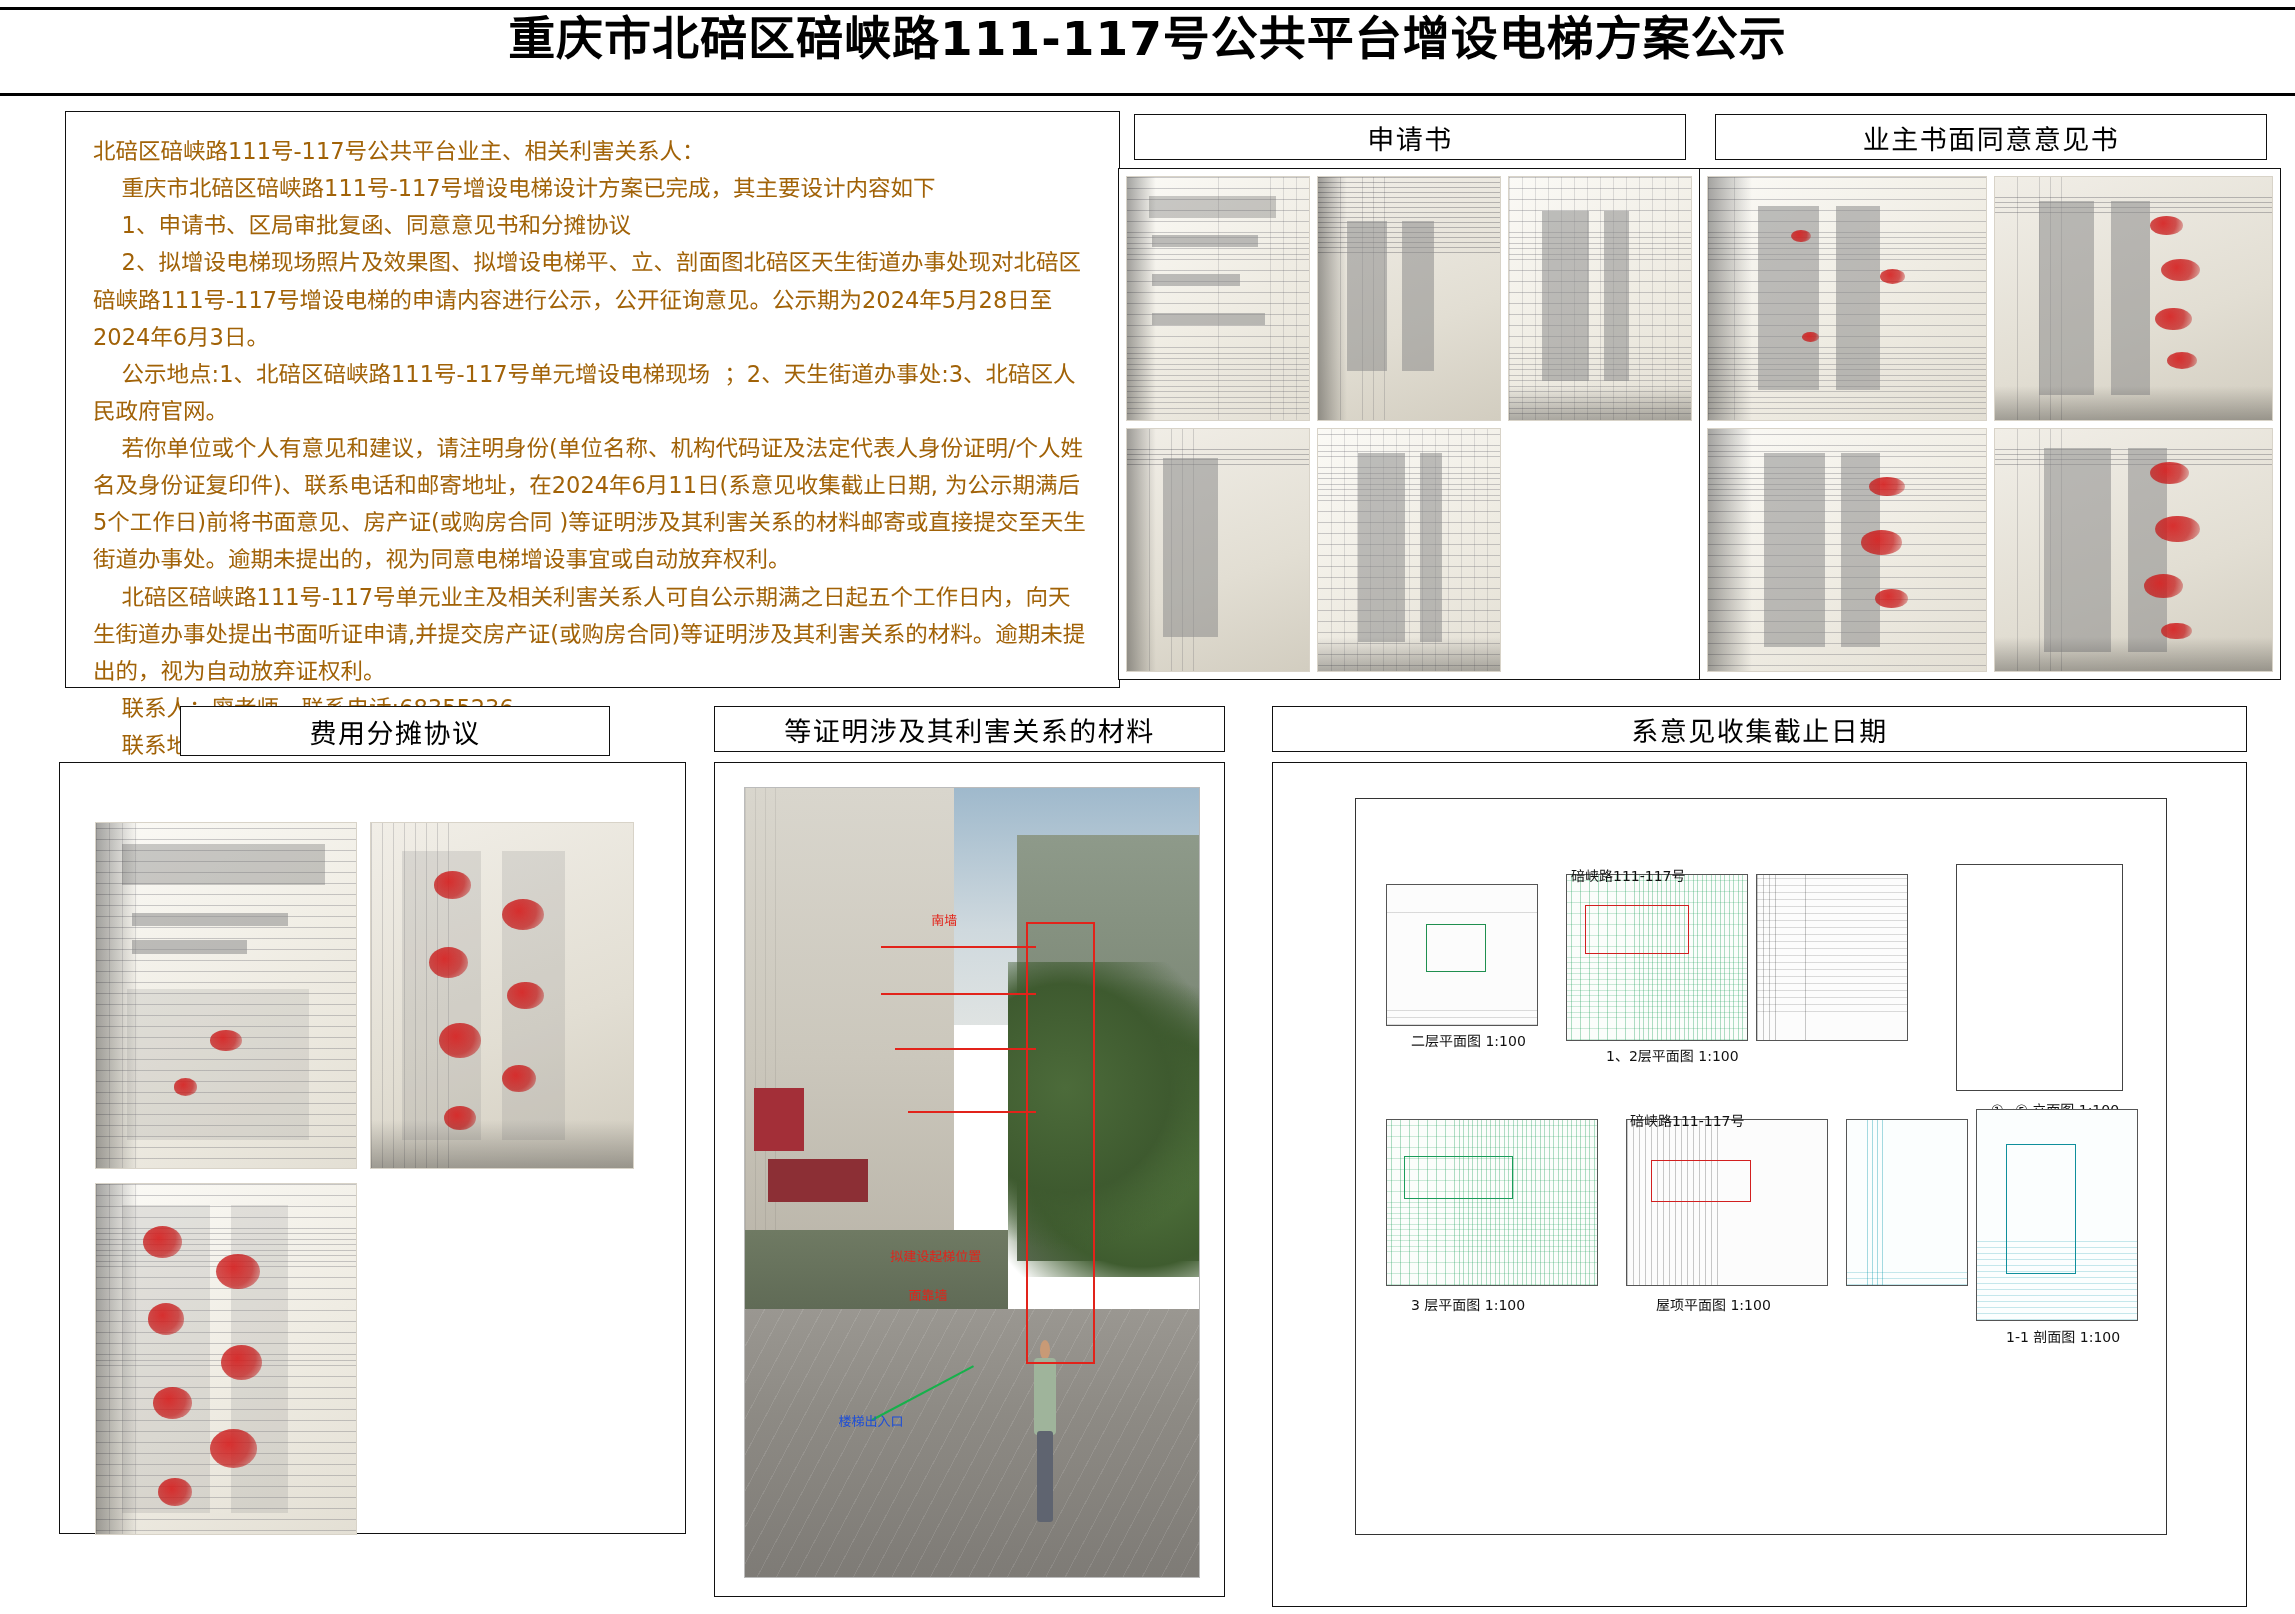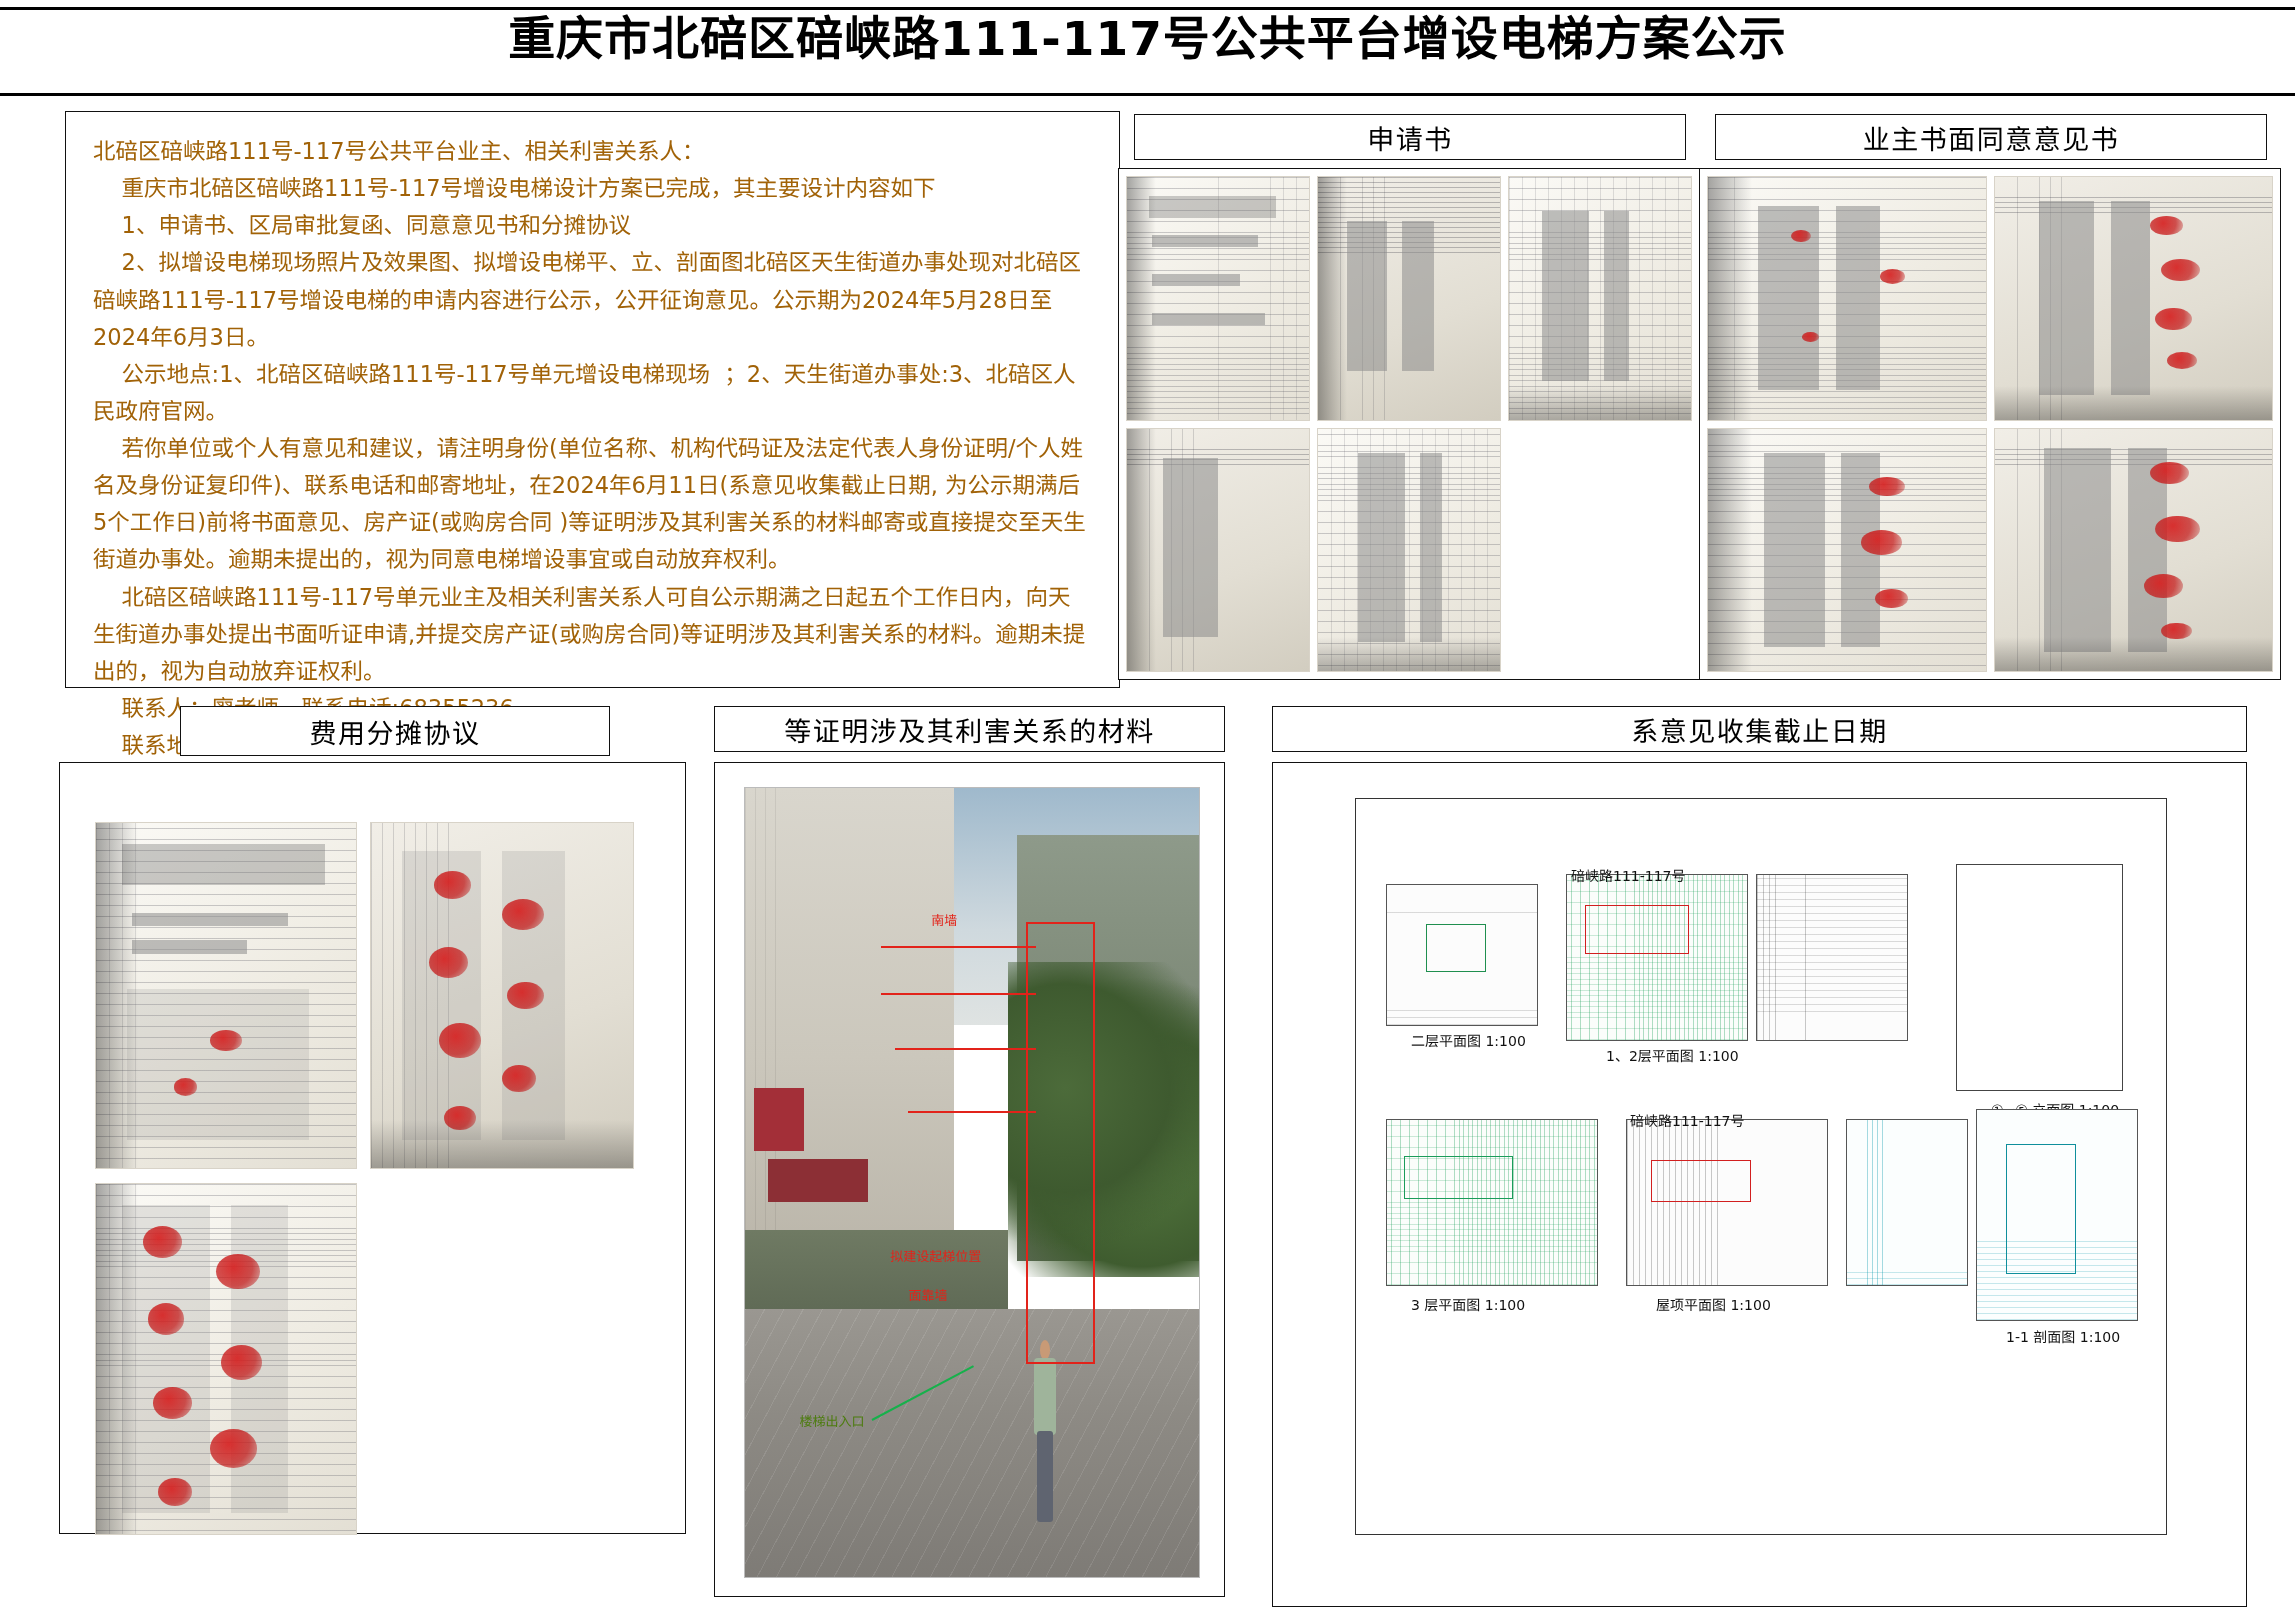--- a/index.html
+++ b/index.html
@@ -242,21 +242,21 @@
     background: #e2231a;
     height: 2px;
   }
   .ann-text {
     position: absolute;
     font-size: 13px;
     color: #e2231a;
     font-family: "DejaVu Sans", "Liberation Sans", sans-serif;
     white-space: nowrap;
   }
-  .ann-text.green { color: #4d7c0f; }
+  .ann-text.green { color: #1d4ed8; margin-left: 39px; }
   .ann-arrow-green {
     position: absolute;
     background: #16b14b;
     height: 2px;
     transform-origin: left center;
   }
 
   
   #drawing-sheet {
     position: absolute;

